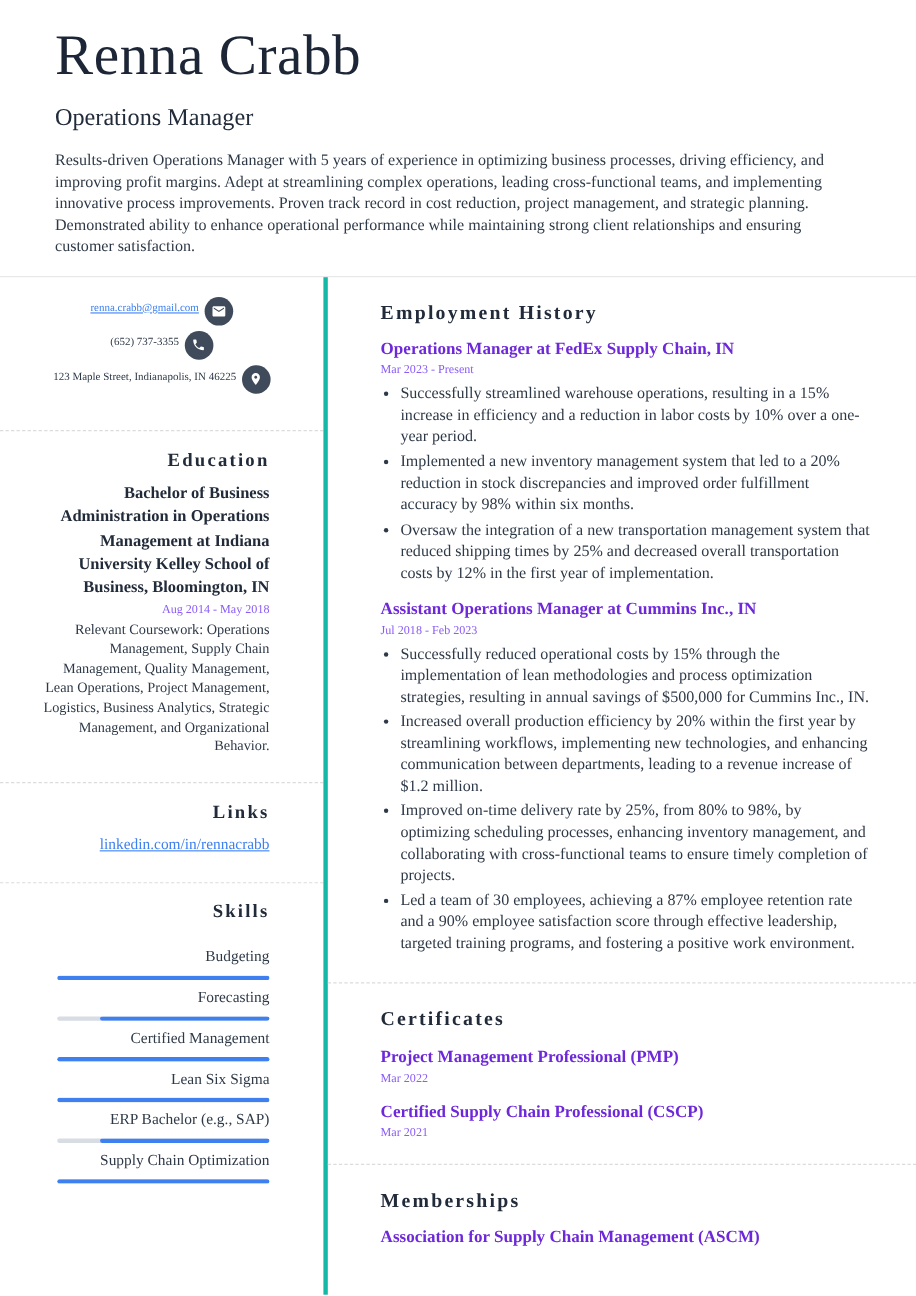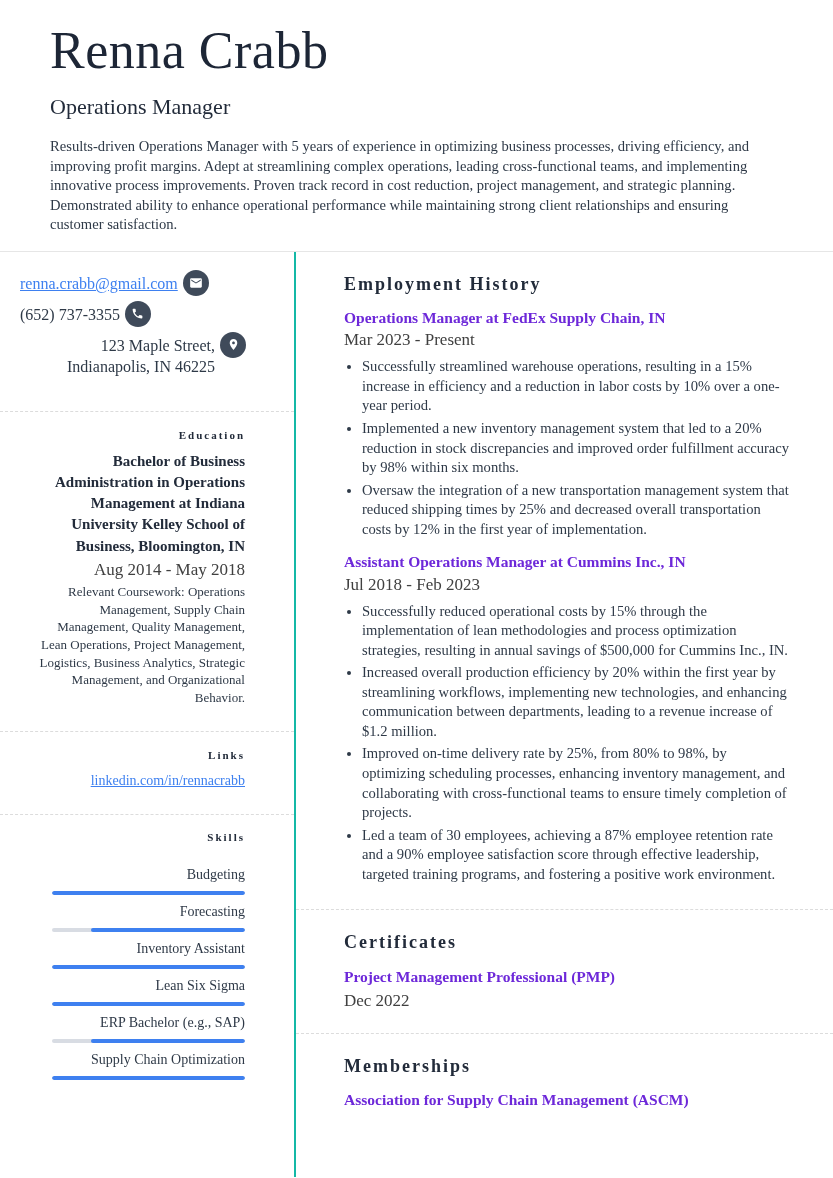--- a/index.html
+++ b/index.html
@@ -42,60 +42,60 @@
   .bodygrid {
     display: flex;
     align-items: stretch;
     margin-top: 16px;
     border-top: 1px solid #e6e6e6;
     height: 925px;
   }
   .sidebar { width: 294px; box-sizing: border-box; }
   .main {
     flex: 1;
-    border-left: 2px solid #14b8a6;
+    border-left: 4px solid #14b8a6;
     box-sizing: border-box;
   }
 
   
   .sidebar section { text-align: right; box-sizing: border-box; }
   .contact { padding: 18px 20px 28px 20px; }
   .c-row {
     display: flex;
-    justify-content: flex-start;
+    justify-content: center;
     align-items: flex-start;
     gap: 5px;
     margin-bottom: 5px;
-    font-size: 16px;
+    font-size: 10px;
   }
   .c-row .txt { padding-top: 4px; line-height: 1.3; max-width: 195px; }
   .icon-circle {
     flex: 0 0 26px;
     width: 26px; height: 26px;
     border-radius: 50%;
     background: #3f4a5a;
     display: flex; align-items: center; justify-content: center;
   }
   .icon-circle svg { display: block; }
   a.link {
     color: #3e80f0;
     text-decoration: underline;
     cursor: pointer;
   }
   .side-sec { border-top: 1px dashed #dcdcdc; }
   .sidebar h2 {
     margin: 0 0 10px;
-    font-size: 11px;
+    font-size: 17px;
     font-weight: 700;
     letter-spacing: 2px;
     color: #222b3a;
   }
   .edu { padding: 17px 49px 24px 30px; }
   .degree { font-weight: 700; font-size: 15px; line-height: 1.42; color: #222b3a; }
-  .muted { color: #404040; font-size: 17px; }
+  .muted { color: #8b5cf6; font-size: 11px; }
   .edu .muted { margin-top: 3px; }
   .course { margin-top: 3px; font-size: 13px; line-height: 1.36; }
   .links-sec { padding: 17px 49px 25px 40px; }
   .links-sec a { font-size: 14px; margin-top: 28px; }
   .skills-sec { padding: 16px 49px 20px 52px; }
   .skill { margin-top: 9px; }
   .skill:first-child { margin-top: 24px; }
   .skill-label { font-size: 14px; margin-bottom: 8px; color: #2e3947; }
   .skill-bar {
     position: relative;
@@ -205,21 +205,21 @@
                 <span class="skill-fill" style="width: 100%;"></span>
               </div>
             </div>
             <div class="skill">
               <div class="skill-label">Forecasting</div>
               <div class="skill-bar">
                 <span class="skill-fill" style="width: 80%;"></span>
               </div>
             </div>
             <div class="skill">
-              <div class="skill-label">Inventory Assistant</div>
+              <div class="skill-label">Certified Management</div>
               <div class="skill-bar">
                 <span class="skill-fill" style="width: 100%;"></span>
               </div>
             </div>
             <div class="skill">
               <div class="skill-label">Lean Six Sigma</div>
               <div class="skill-bar">
                 <span class="skill-fill" style="width: 100%;"></span>
               </div>
             </div>
@@ -265,21 +265,25 @@
               </ul>
             </div>
           </div>
       </section>
 
       <section class="bt">
         <h2>Certificates</h2>
         <div id="certs-list">
             <div class="cert">
               <h3>Project Management Professional (PMP)</h3>
-              <div class="muted date">Dec 2022</div>
+              <div class="muted date">Mar 2022</div>
+            </div>
+            <div class="cert">
+              <h3>Certified Supply Chain Professional (CSCP)</h3>
+              <div class="muted date">Mar 2021</div>
             </div>
           </div>
       </section>
 
       <section class="bt">
         <h2>Memberships</h2>
         <div id="memberships-list">
             <div class="mem">Association for Supply Chain Management (ASCM)</div>
           </div>
       </section>

